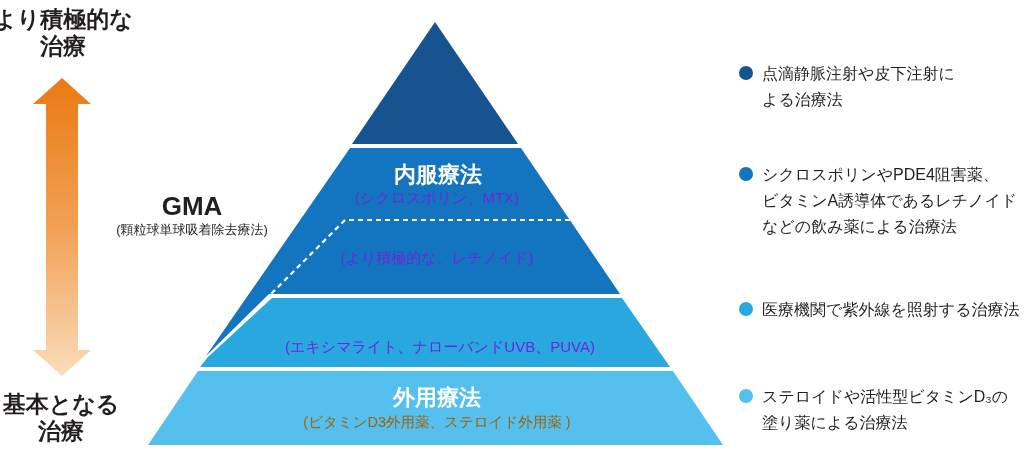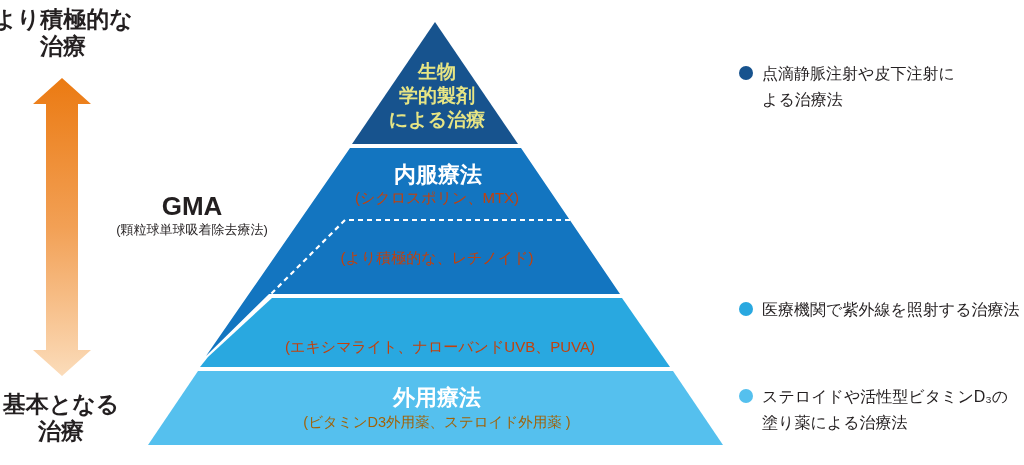--- a/index.html
+++ b/index.html
@@ -8,21 +8,21 @@
     font-family:"Liberation Sans","DejaVu Sans",sans-serif;color:#231f20;
   }
   .shapes{position:absolute;left:0;top:0;width:1024px;height:465px;display:block;}
   .abs{position:absolute;transform:translateX(-50%);text-align:center;white-space:pre-line;}
   .axis-label{font-size:23px;font-weight:bold;line-height:27px;color:#231f20;}
   .gma-block{position:absolute;transform:translateX(-50%);text-align:center;}
   .gma-title{font-size:26px;font-weight:bold;line-height:28px;color:#231f20;}
   .gma-sub{font-size:13px;line-height:16px;color:#231f20;margin-top:2px;white-space:nowrap;}
   .t1-label{font-size:19px;font-weight:bold;line-height:24px;}
   .tier-title{font-size:22px;font-weight:bold;color:#ffffff;line-height:23px;white-space:nowrap;}
-  .tier-sub{font-size:15px;color:#c2410c;line-height:16px;white-space:nowrap;}
+  .tier-sub{font-size:15px;color:#6d28d9;line-height:16px;white-space:nowrap;}
   .tier-sub-sm{font-size:14.5px;color:#a16207;line-height:16px;white-space:nowrap;}
   .bullets{position:absolute;left:739px;top:0;width:285px;height:392px;}
   .bullet-row{position:absolute;left:0;display:flex;align-items:flex-start;gap:9px;}
   .bullet-dot{width:14px;height:14px;border-radius:50%;flex:0 0 14px;margin-top:5px;}
   .bullet-text{font-size:16px;line-height:26px;white-space:pre-line;color:#231f20;}
 </style>
 </head>
 <body>
 
 <div class="stage">
@@ -53,39 +53,42 @@
 治療</div>
 
   <div class="abs axis-label" style="left:61px;top:391px;">基本となる
 治療</div>
 
   <div class="gma-block" style="left:192px;top:192px;">
     <div class="gma-title">GMA</div>
     <div class="gma-sub">(顆粒球単球吸着除去療法)</div>
   </div>
 
-  <div class="abs t1-label" style="left: 437px; top: 60px; color: rgb(231, 229, 132);">生物
-学的製剤
-による治療</div>
 
   <div class="abs tier-title" style="left:438px;top:163px;">内服療法</div>
   <div class="abs tier-sub" style="left:437px;top:190px;">(シクロスポリン、MTX)</div>
   <div class="abs tier-sub" style="left:437px;top:250px;">(より積極的な、レチノイド)</div>
 
   <div class="abs tier-sub" style="left:440px;top:339px;">(エキシマライト、ナローバンドUVB、PUVA)</div>
 
   <div class="abs tier-title" style="left:437px;top:386px;">外用療法</div>
   <div class="abs tier-sub-sm" style="left:437px;top:414px;">(ビタミンD3外用薬、ステロイド外用薬 )</div>
 
   <div class="bullets">
     <div class="bullet-row" style="top:61px;">
       <span class="bullet-dot" style="background-color: rgb(23, 83, 142);"></span>
       <span class="bullet-text">点滴静脈注射や皮下注射に
 よる治療法</span>
     </div>
+    <div class="bullet-row" style="top:162px;">
+      <span class="bullet-dot" style="background-color: rgb(19, 117, 192);"></span>
+      <span class="bullet-text">シクロスポリンやPDE4阻害薬、
+ビタミンA誘導体であるレチノイド
+などの飲み薬による治療法</span>
+    </div>
     <div class="bullet-row" style="top:297px;">
       <span class="bullet-dot" style="background-color: rgb(41, 168, 224);"></span>
       <span class="bullet-text">医療機関で紫外線を照射する治療法</span>
     </div>
     <div class="bullet-row" style="top:384px;">
       <span class="bullet-dot" style="background-color: rgb(85, 192, 238);"></span>
       <span class="bullet-text">ステロイドや活性型ビタミンD₃の
 塗り薬による治療法</span>
     </div>
   </div>

